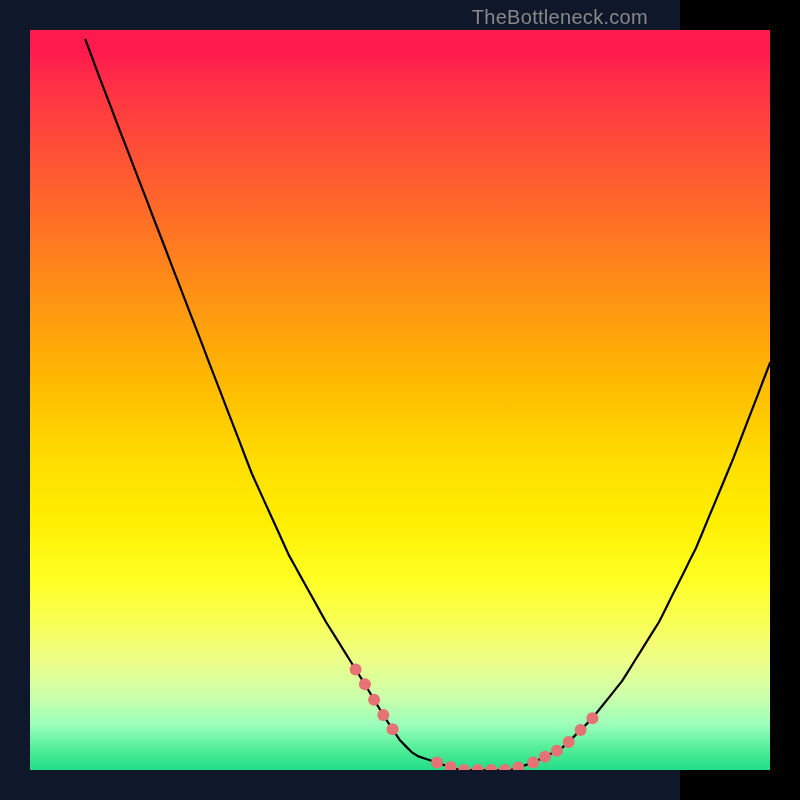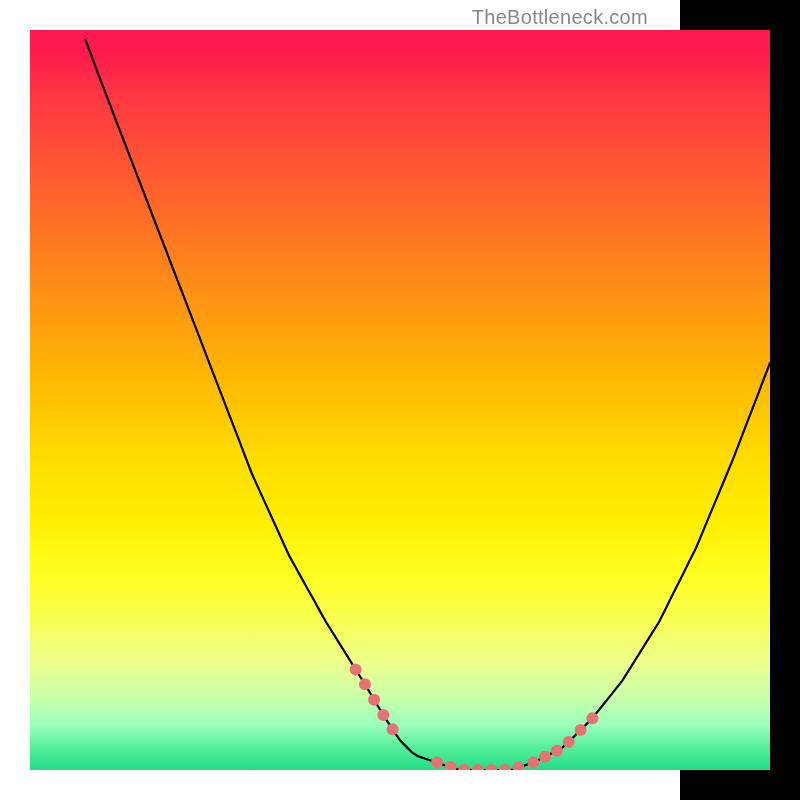--- a/index.html
+++ b/index.html
@@ -8,21 +8,21 @@
     background: #000;
     width: 800px;
     height: 800px;
     overflow: hidden;
     font-family: Arial, Helvetica, sans-serif;
   }
   .container {
     position: relative;
     width: 680px;
     height: 800px;
-    background: #ffffff;
+    background: #0f172a;
     text-align: center;
   }
   .plot-area {
     position: absolute;
     left: 30px;
     top: 30px;
     width: 740px;
     height: 740px;
     overflow: hidden;
   }

